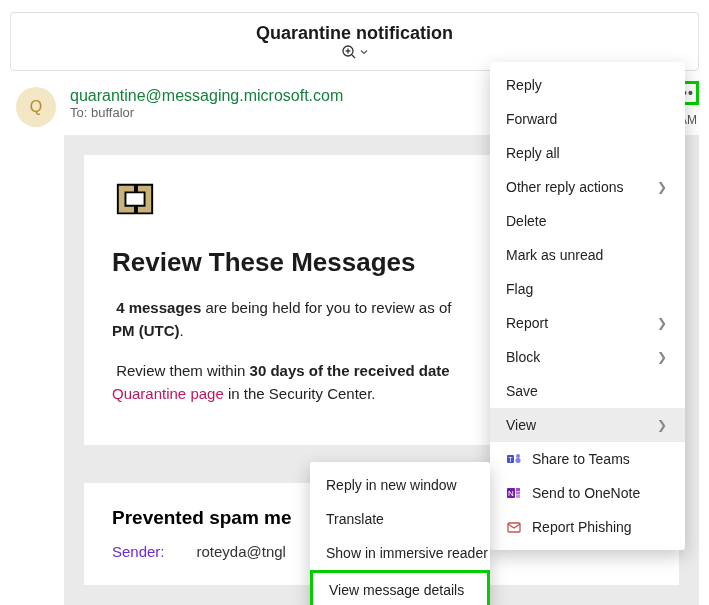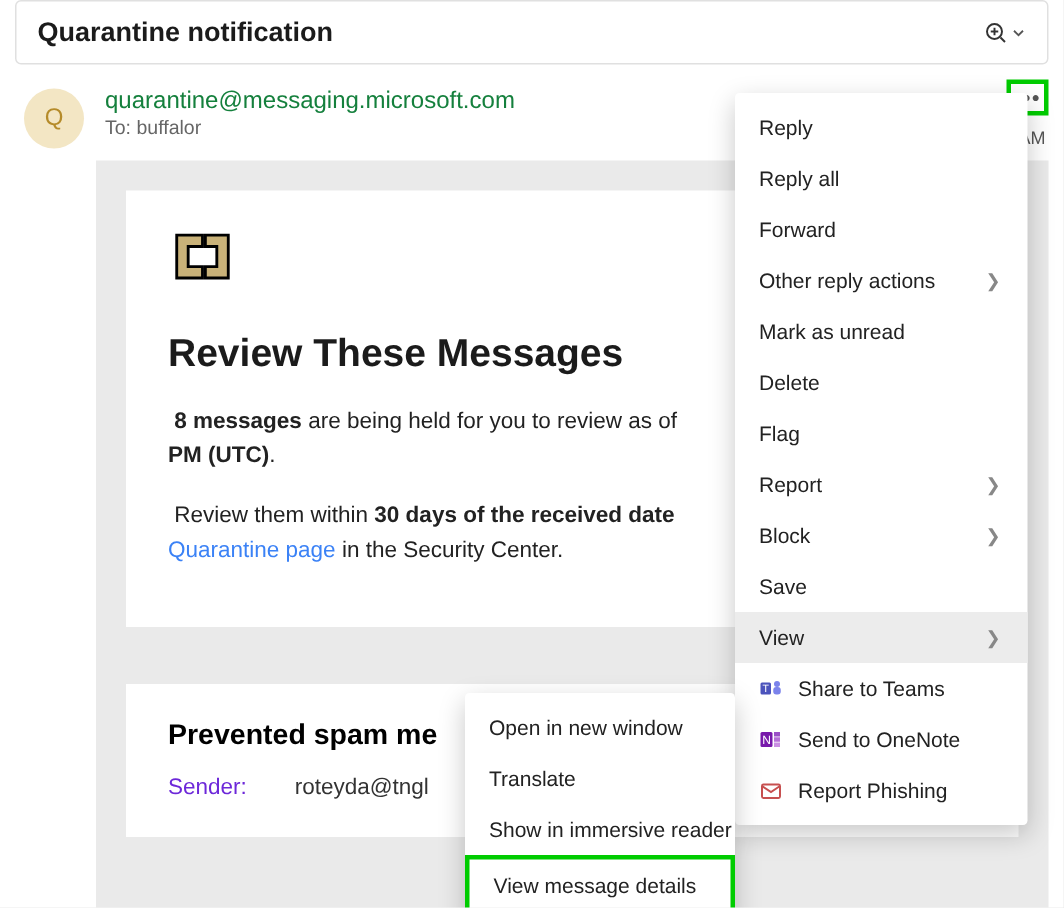--- a/index.html
+++ b/index.html
@@ -1,25 +1,26 @@
 <!DOCTYPE html>
 <html><head>
   <meta charset="utf-8">
   <style>
     * { margin: 0; padding: 0; box-sizing: border-box; font-family: 'Segoe UI', Tahoma, sans-serif; }
     body { background: #fff; width: 709px; height: 605px; overflow: hidden; position: relative; }
     
     .subject-bar {
-      margin: 0 10px 0 10px;
+      margin: 12px 10px 0 10px;
       border: 1px solid #e0e0e0;
       border-radius: 4px;
       padding: 10px 14px;
       display: flex;
       justify-content: space-between;
       align-items: center;
+      flex-direction: column;
     }
     .subject-title { font-size: 18px; font-weight: 600; color: #1b1b1b; }
     .zoom-group { display: flex; align-items: center; gap: 2px; color: #444; }
     
     .message-wrap { margin: 6px 10px 0 10px; }
     
     .msg-header { display: flex; padding: 10px 6px 8px 6px; position: relative; }
     .avatar {
       width: 40px; height: 40px; border-radius: 50%; background: #f3e6c4;
       display: flex; align-items: center; justify-content: center;
@@ -45,21 +46,21 @@
     }
     .card {
       background: #fff;
       padding: 24px 28px 24px 28px;
       margin-bottom: 38px;
     }
     .cu-logo { width: 46px; height: 42px; margin-bottom: 22px; }
     .headline { font-size: 26px; font-weight: 700; color: #1b1b1b; margin-bottom: 18px; }
     .para { font-size: 15px; color: #222; line-height: 1.55; margin-bottom: 16px; }
     .para b { font-weight: 700; }
-    .link-text { color: #3b82f6; }
+    .link-text { color: #be185d; }
     .sub-head { font-size: 19px; font-weight: 700; margin-bottom: 14px; }
     .label-c { display: inline-block; width: 80px; font-size: 15px; color: #6d28d9; }
     .val-c { font-size: 15px; color: #333; text-align: right; }
     
     
     .menu {
       position: absolute;
       background: #fff;
       border-radius: 3px;
       box-shadow: 0 6px 18px rgba(0,0,0,0.22);
@@ -120,21 +121,21 @@
   <div class="body-area">
     <div class="card">
       <svg class="cu-logo" viewBox="0 0 48 44">
         <g stroke="#000" stroke-width="2" fill="#c9b279">
           <path d="M6 6 h18 v8 h-10 v14 h10 v8 h-18 z"></path>
           <path d="M26 6 h16 v30 h-16 v-8 h8 v-14 h-8 z"></path>
         </g>
       </svg>
       <div class="headline">Review These Messages</div>
       <div class="para">
-        &nbsp;<b>8 messages</b><span> are being held for you to review as of</span><br>
+        &nbsp;<b>4 messages</b><span> are being held for you to review as of</span><br>
         <b>PM (UTC)</b>.
       </div>
       <div class="para">
         &nbsp;<span>Review them within </span><b>30 days of the received date</b><br>
         <span class="link-text">Quarantine page</span><span> in the Security Center.</span>
       </div>
     </div>
 
     <div class="card">
       <div class="sub-head">Prevented spam me</div>
@@ -147,42 +148,42 @@
 </div>
 
 <div class="menu main-menu" id="main-menu">
     <div class="menu-item">
       <span class="left">
         <span>Reply</span>
       </span>
     </div>
     <div class="menu-item">
       <span class="left">
+        <span>Forward</span>
+      </span>
+    </div>
+    <div class="menu-item">
+      <span class="left">
         <span>Reply all</span>
       </span>
     </div>
     <div class="menu-item">
       <span class="left">
-        <span>Forward</span>
-      </span>
-    </div>
-    <div class="menu-item">
-      <span class="left">
         <span>Other reply actions</span>
       </span>
       <span class="chev">❯</span>
     </div>
     <div class="menu-item">
       <span class="left">
+        <span>Delete</span>
+      </span>
+    </div>
+    <div class="menu-item">
+      <span class="left">
         <span>Mark as unread</span>
-      </span>
-    </div>
-    <div class="menu-item">
-      <span class="left">
-        <span>Delete</span>
       </span>
     </div>
     <div class="menu-item">
       <span class="left">
         <span>Flag</span>
       </span>
     </div>
     <div class="menu-item">
       <span class="left">
         <span>Report</span>
@@ -241,21 +242,21 @@
             <polyline points="2,5 8,9 14,5"></polyline>
           </svg>
         </span>
         <span>Report Phishing</span>
       </span>
     </div>
   </div>
 
 <div class="menu sub-menu" id="sub-menu">
     <div class="menu-item">
-      <span>Open in new window</span>
+      <span>Reply in new window</span>
     </div>
     <div class="menu-item">
       <span>Translate</span>
     </div>
     <div class="menu-item">
       <span>Show in immersive reader</span>
     </div>
     <div class="menu-item highlight-box">
       <span>View message details</span>
     </div>

